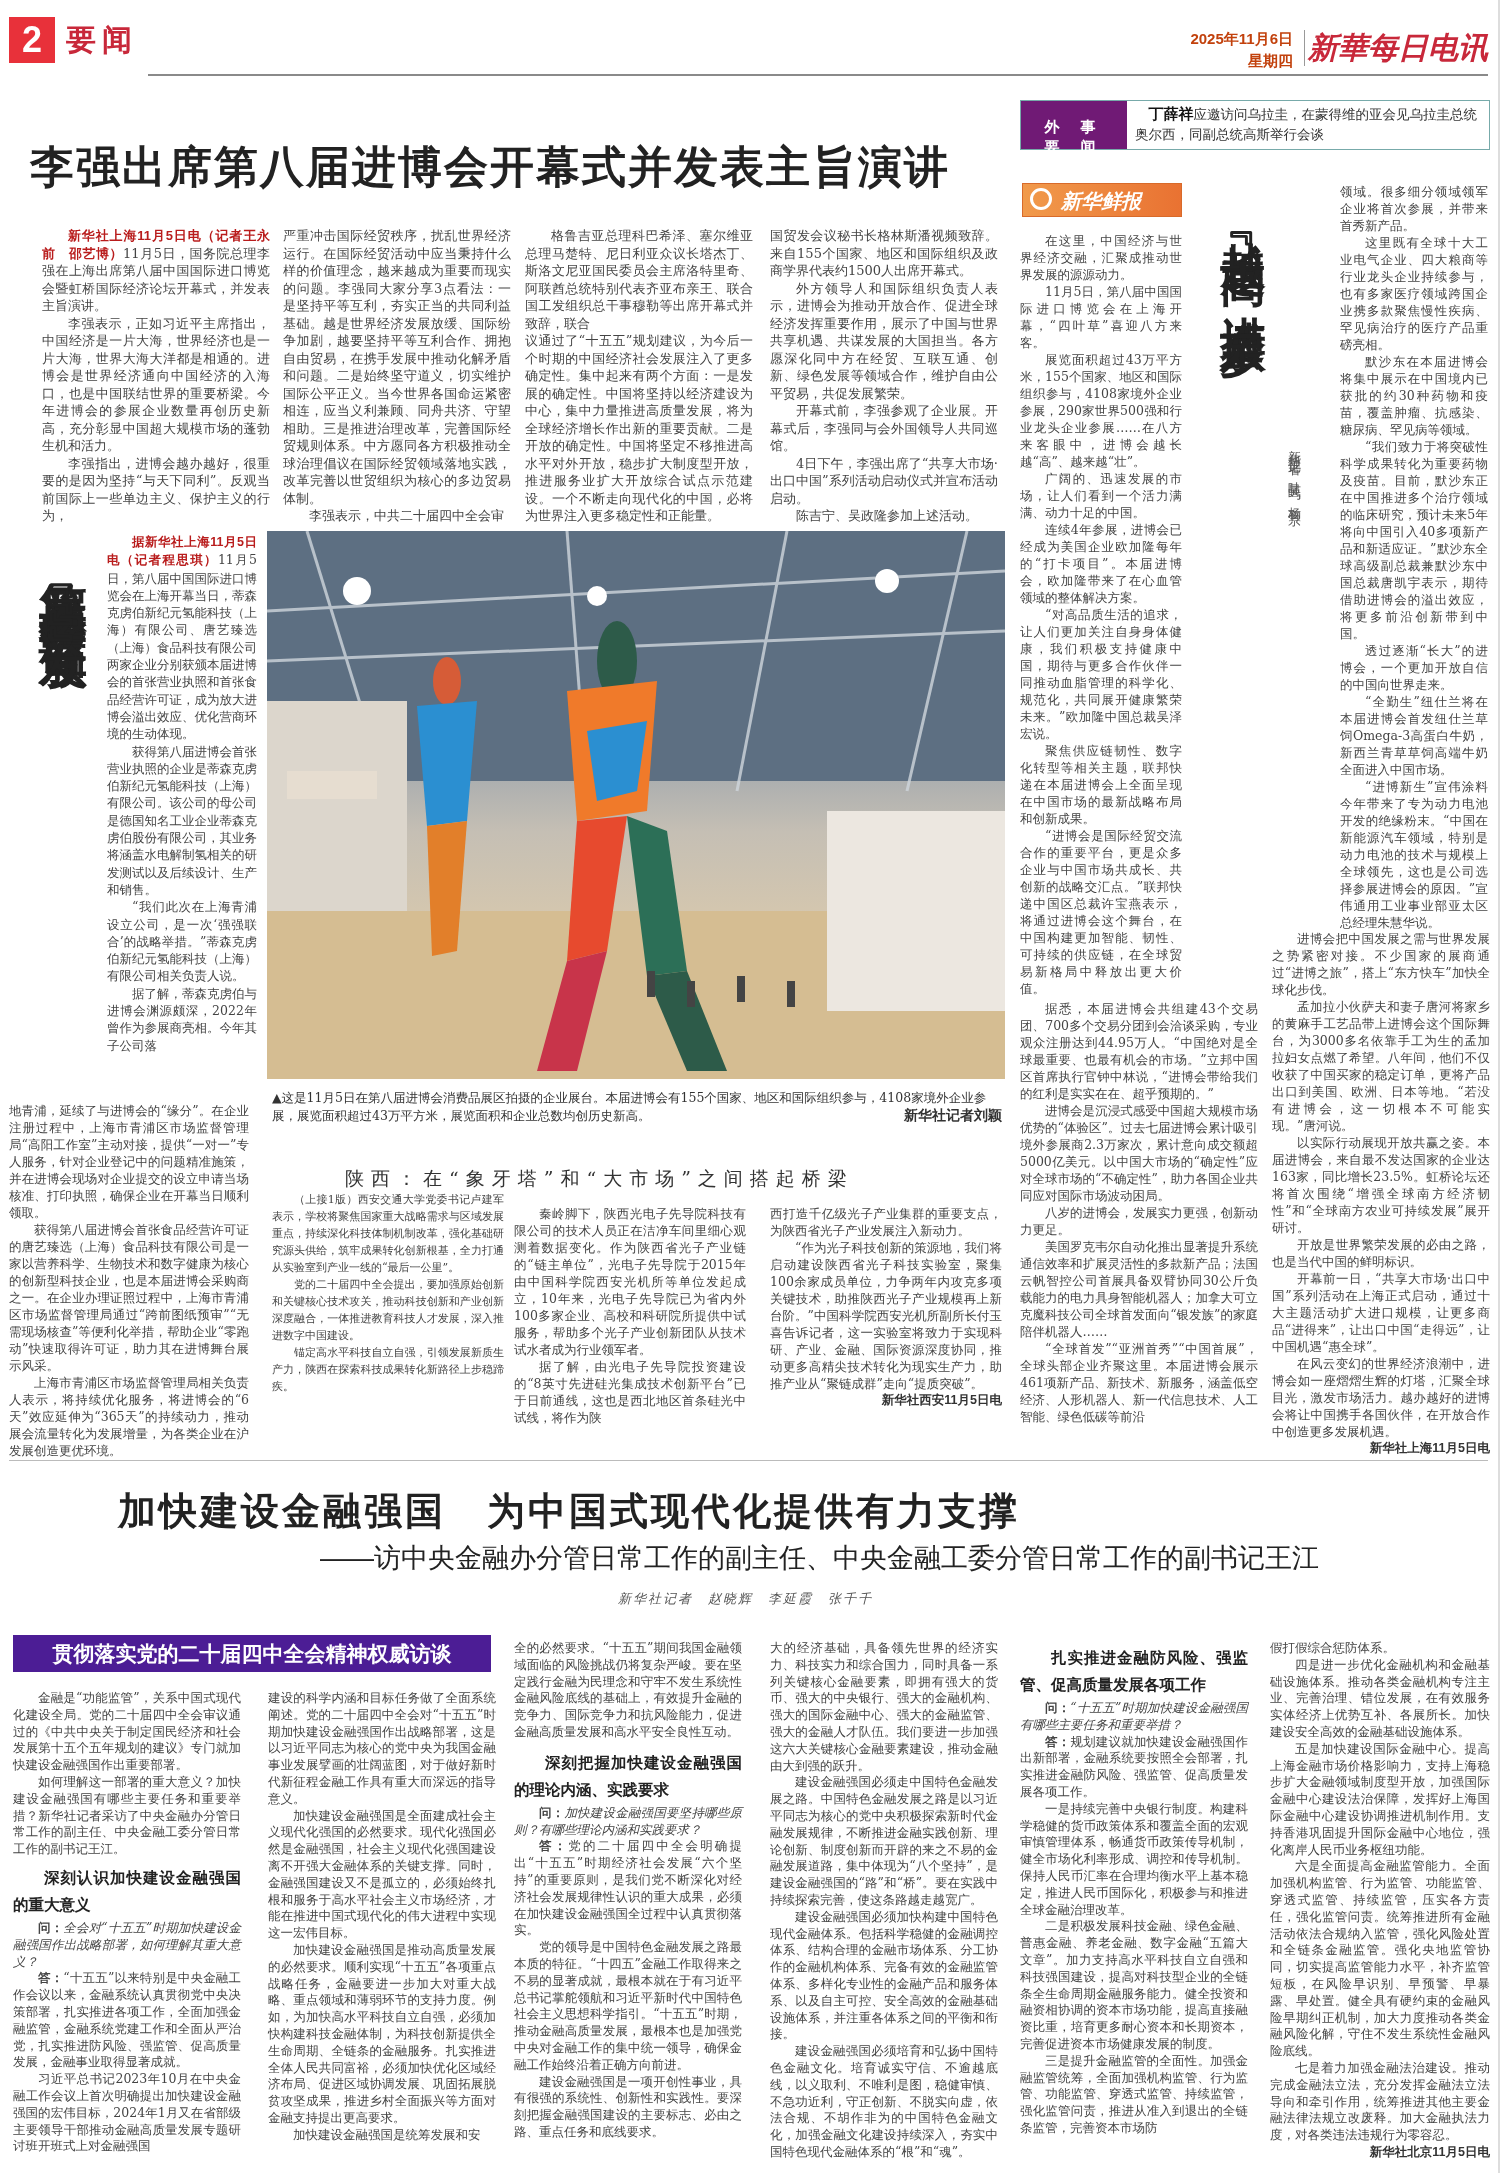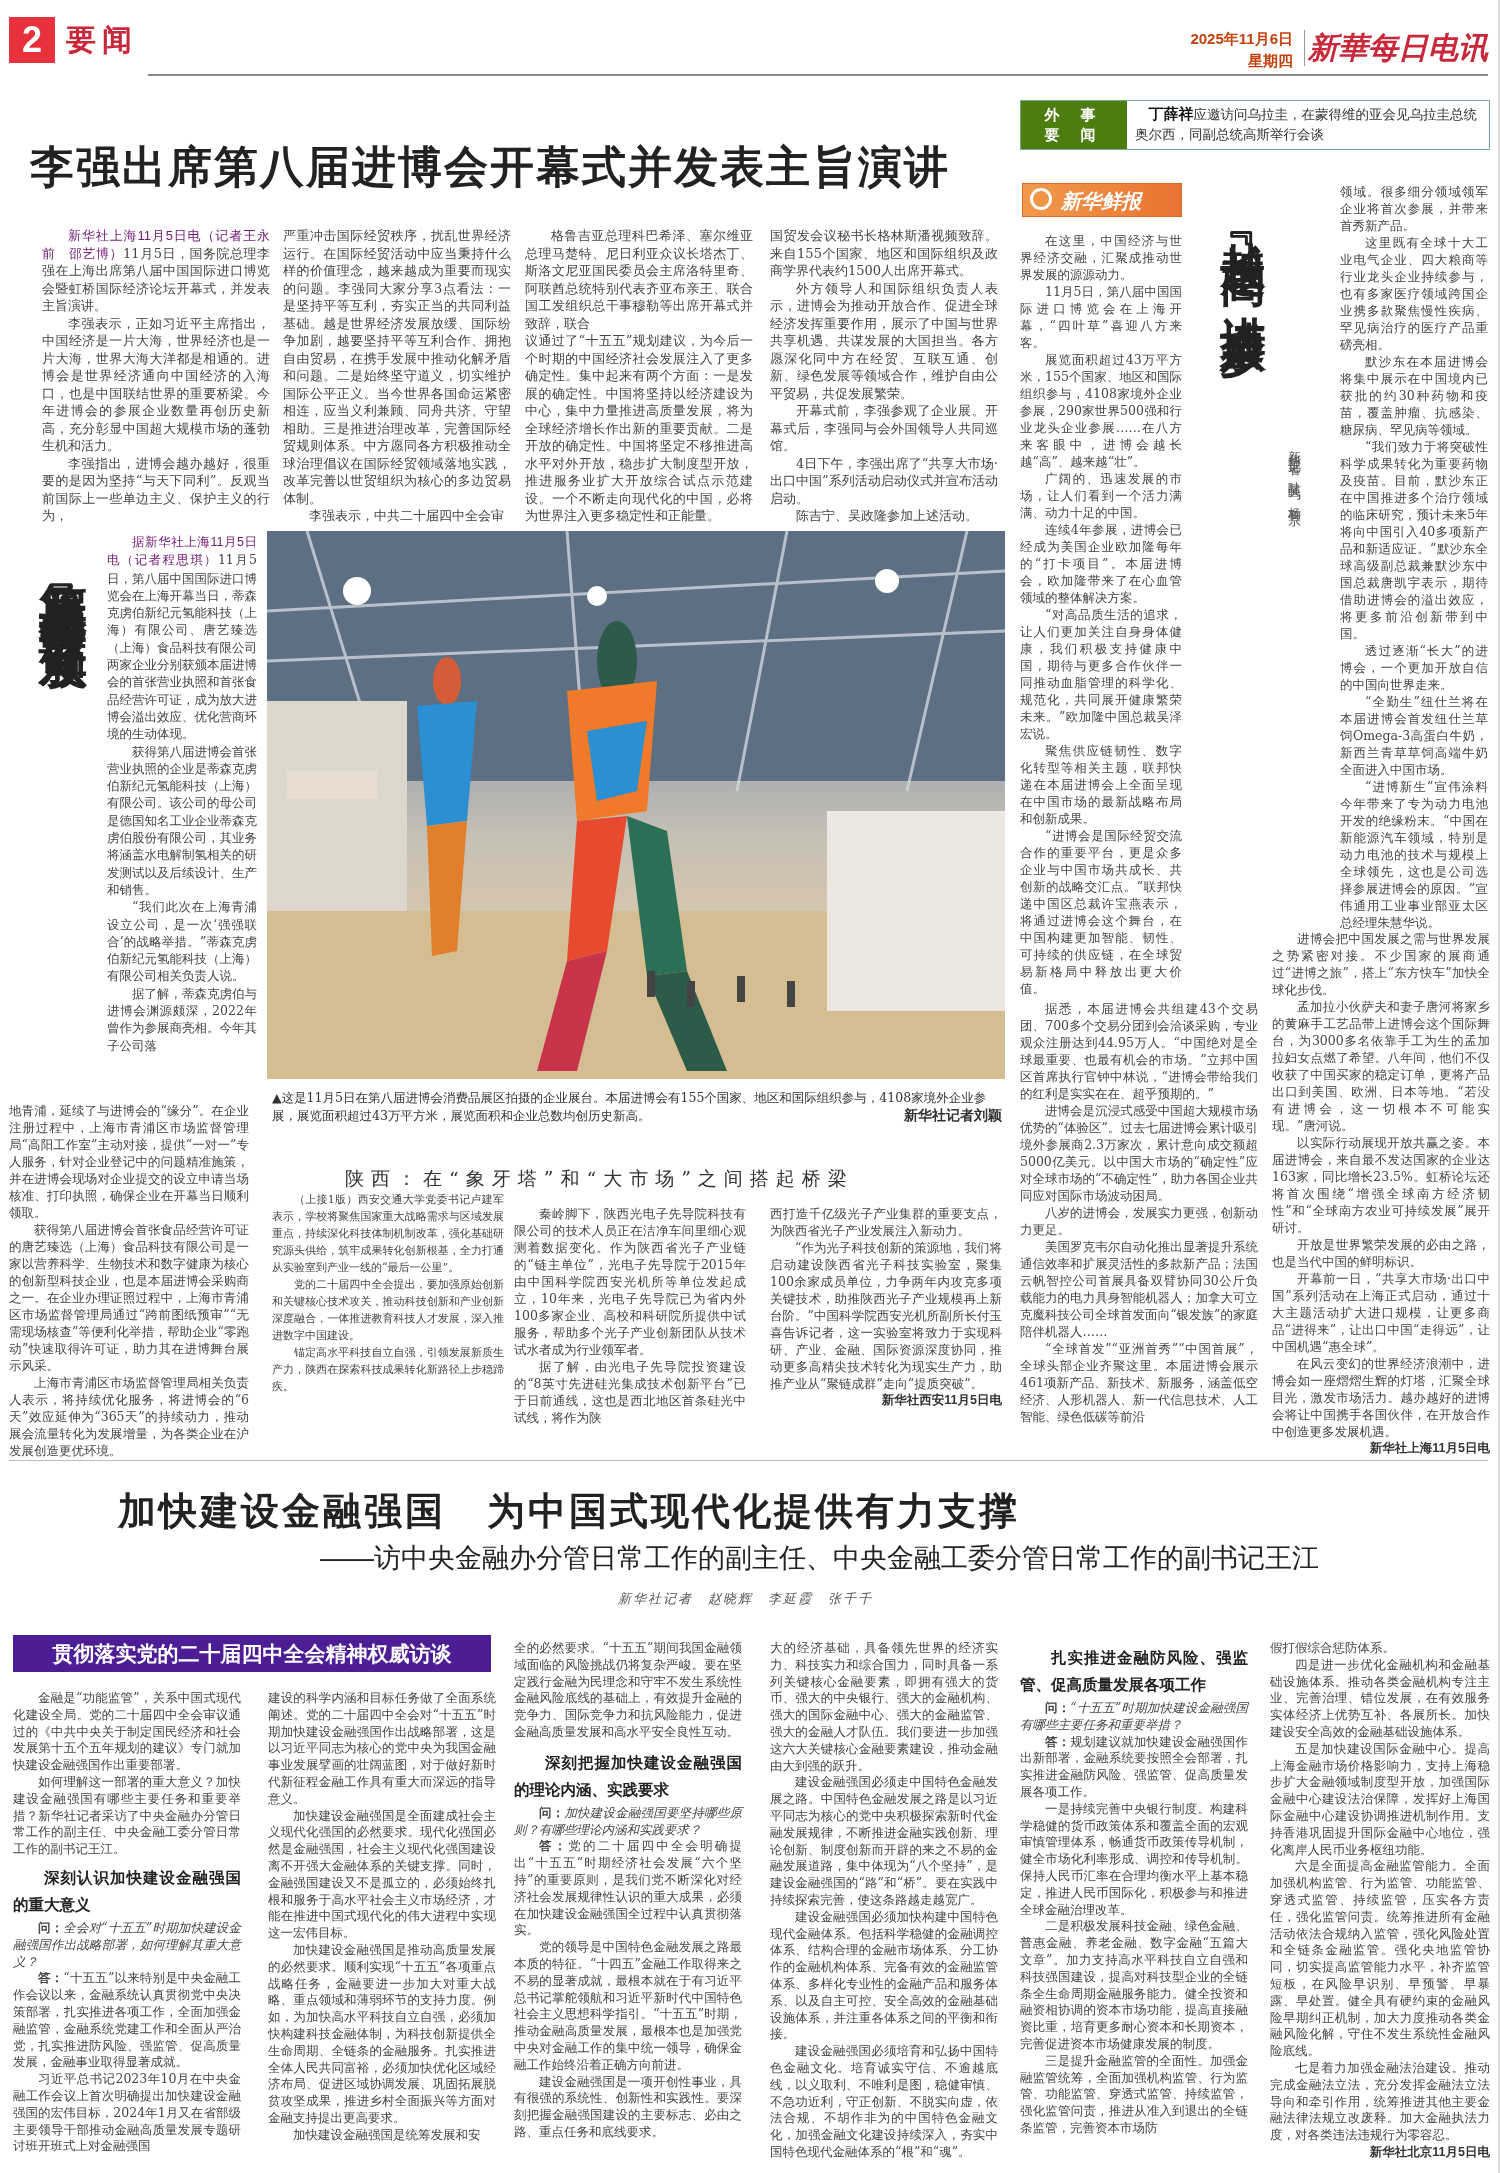--- a/index.html
+++ b/index.html
@@ -8,26 +8,26 @@
   .abs { position: absolute; }
   .page-num { left: 9px; top: 17px; width: 46px; height: 46px; background: #e8313a; color: #fff;
     font-family: "Liberation Sans", sans-serif; font-weight: bold; font-size: 36px; text-align: center; line-height: 46px; }
   .section-name { left: 66px; top: 20px; font-size: 30px; font-weight: bold; color: #c8283a; letter-spacing: 6px; }
   .header-rule { left: 148px; right: 12px; top: 74px; height: 2px; background: #8a8a8a; }
   .date { right: 207px; top: 28px; font-family: "Liberation Sans", sans-serif; font-size: 15px; color: #c2410c; text-align: right; line-height: 22px; font-weight: bold; }
   .date-sep { right: 195px; top: 30px; width: 1px; height: 36px; background: #999; }
   .masthead { right: 12px; top: 28px; font-size: 30px; color: #c8283a; font-weight: bold; font-style: italic; }
   .headline-main { left: 30px; top: 138px; font-size: 44px; font-weight: bold; color: #222; letter-spacing: 2px; }
   .foreign-box { left: 1020px; top: 100px; width: 470px; height: 50px; border: 1px solid #7aa; display: flex; }
-  .foreign-label { width: 106px; background: #4d7c0f; color: #fff; font-size: 15px; font-weight: bold; text-align: center; padding-top: 4px; line-height: 20px; letter-spacing: 8px; }
+  .foreign-label { width: 106px; background: #701a75; color: #fff; font-size: 15px; font-weight: bold; text-align: center; padding-top: 16px; line-height: 20px; letter-spacing: 8px; }
   .foreign-text { flex: 1; padding: 3px 6px 0 8px; font-size: 13.5px; line-height: 20px; color: #333; }
   .foreign-text b { font-size: 15px; color: #111; }
   .col { font-size: 13px; line-height: 17.5px; text-align: justify; color: #444; }
   .col p { text-indent: 2em; }
-  .col .lead { font-family: "Liberation Sans", sans-serif; font-weight: normal; color: #701a75; }
+  .col .lead { font-family: "Liberation Sans", sans-serif; font-weight: bold; color: #b91c1c; }
   .vhead { font-size: 48px; font-weight: bold; color: #222; writing-mode: vertical-rl; letter-spacing: 4px; line-height: 64px; }
   .photo { left: 267px; top: 531px; width: 738px; height: 548px; overflow: hidden;
     background: linear-gradient(180deg,#6f7f90 0%,#8595a8 30%,#c5bfb4 55%,#d9c9ad 75%,#b39d82 100%); }
   .caption { left: 272px; top: 1089px; width: 730px; font-size: 12.5px; line-height: 18px; color: #333; }
   .caption-credit { right: 498px; top: 1107px; font-family: "Liberation Sans", sans-serif; font-weight: bold; font-size: 14px; color: #333; }
   .sub-headline { left: 345px; top: 1166px; font-size: 19px; letter-spacing: 7px; color: #333; }
   .xhxb { left: 1022px; top: 183px; width: 160px; height: 34px; background: linear-gradient(90deg,#f19a4b,#e97232);
     color: #fff; font-weight: bold; font-style: italic; font-size: 20px; line-height: 34px; padding-left: 38px; border: 1px solid #d86a2a; }
   .xhxb-icon { left: 1030px; top: 188px; width: 22px; height: 22px; border: 3px solid #fff; border-radius: 50%; }
   .big-headline { left: 118px; top: 1486px; font-size: 38px; font-weight: bold; color: #222; letter-spacing: 3px; }

